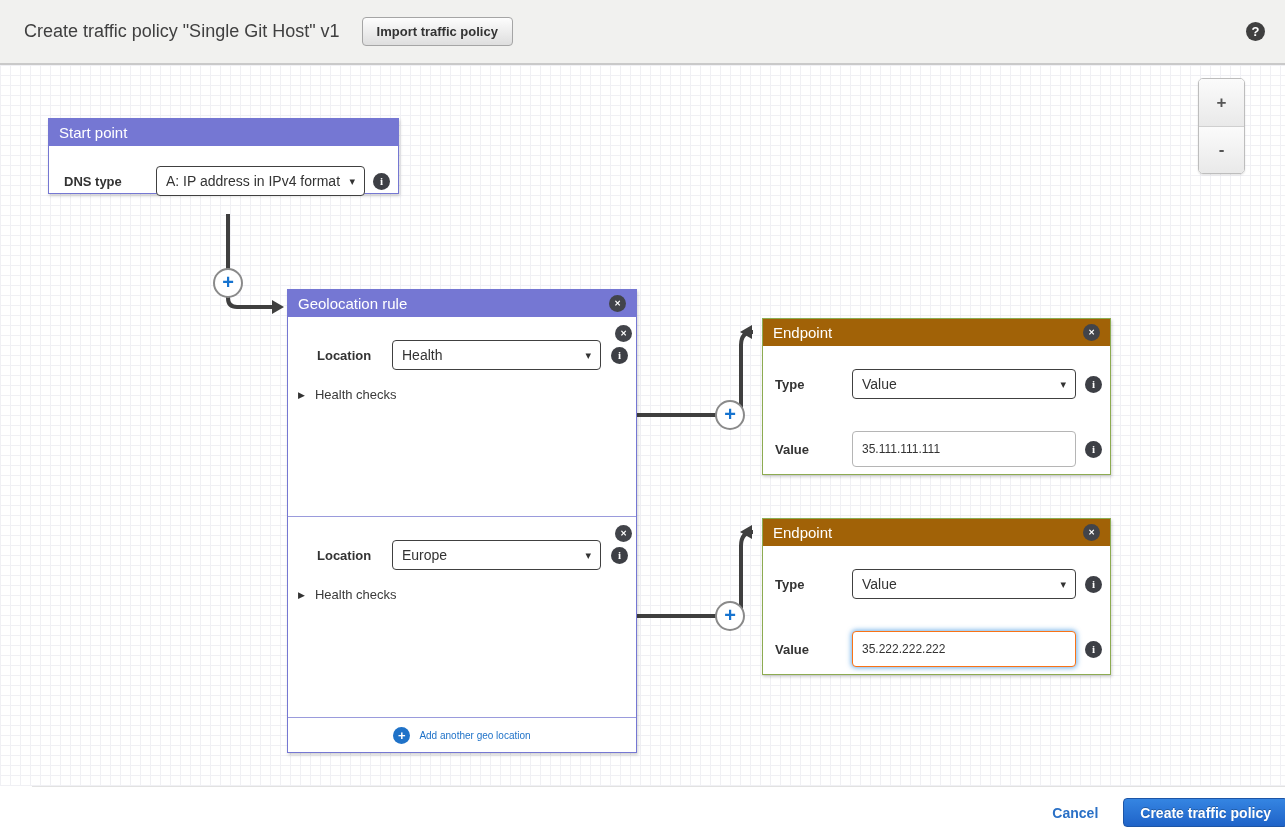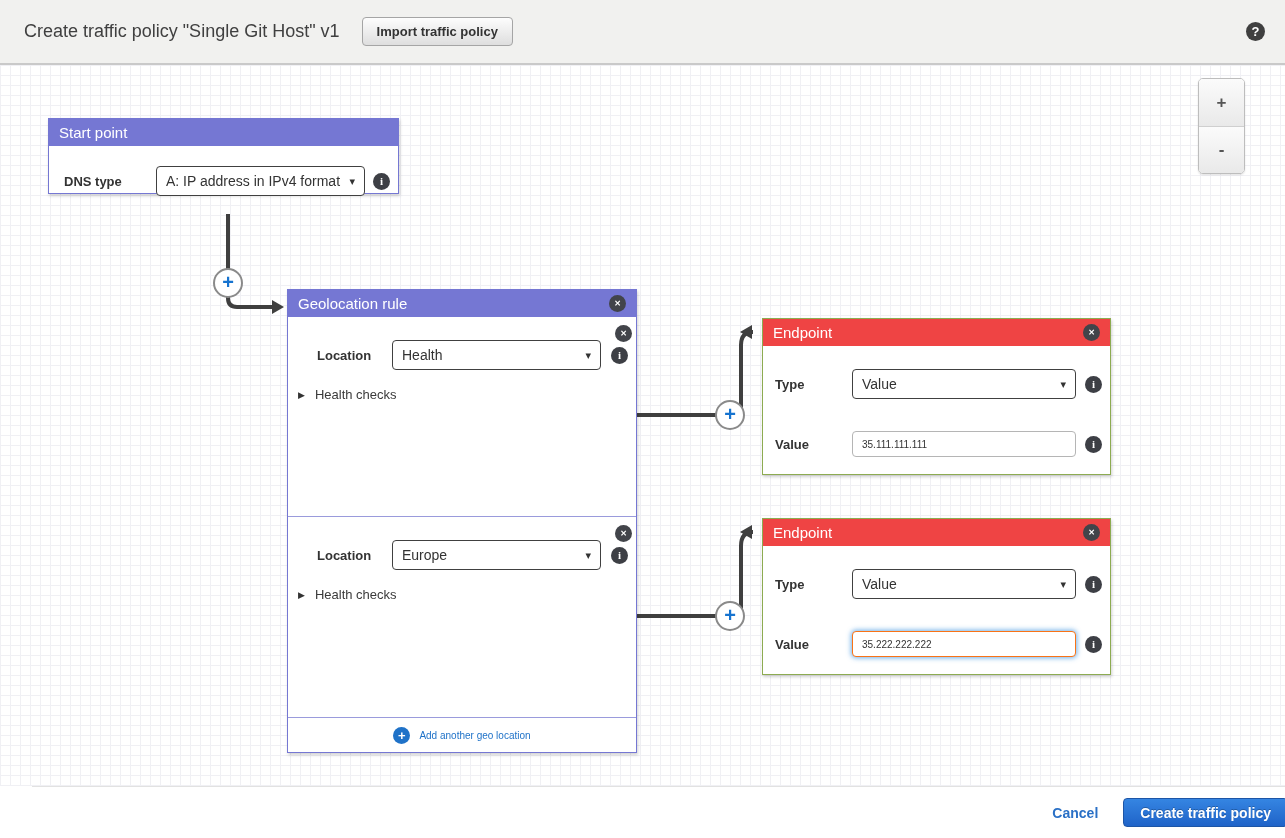--- a/index.html
+++ b/index.html
@@ -34,37 +34,37 @@
     font-family:"Liberation Sans", sans-serif; }
   .zoom-btn + .zoom-btn { border-top:1px solid #cfcfcf; }
 
   
   .node { position:absolute; background:#fff; box-shadow:1px 2px 3px rgba(0,0,0,.18); }
   .node-header { height:27px; display:flex; align-items:center; padding:0 10px;
     color:#fff; font-size:15px; }
   .purple { border:1px solid #7577d3; }
   .purple > .node-header { background:#7577d3; }
   .green { border:1px solid #8dab51; }
-  .green > .node-header { background:#ef4444; }
+  .green > .node-header { background:#a16207; }
 
   .close-icon { width:17px; height:17px; border-radius:50%; background:#42444a; color:#fff;
     font-size:8px; font-weight:bold; display:flex; align-items:center; justify-content:center;
     cursor:pointer; flex:none; }
   .node-header .close-icon { margin-left:auto; }
   .info-icon { width:17px; height:17px; border-radius:50%; background:#3d3f45; color:#fff;
     font-size:11px; font-weight:bold; font-family:"Liberation Serif", serif;
     display:flex; align-items:center; justify-content:center; cursor:pointer; flex:none; }
 
   .field-row { display:flex; align-items:center; }
   .field-label { font-size:13px; font-weight:bold; color:#333; text-align:left; flex:none; }
   .dropdown { height:30px; background:#fff; border:1px solid #404040; border-radius:4px;
     display:flex; align-items:center; padding:0 9px; font-size:14px; color:#333; cursor:pointer; }
   .dropdown .caret { margin-left:auto; font-size:11px; color:#333; }
-  .text-input { height:26px; border:1px solid #b5b5b5; border-radius:4px; padding:0 9px;
-    font-size:10px; color:#333; font-family:"Liberation Sans", sans-serif; background:#fff; }
+  .text-input { height:36px; border:1px solid #b5b5b5; border-radius:4px; padding:0 9px;
+    font-size:12px; color:#333; font-family:"Liberation Sans", sans-serif; background:#fff; }
   .text-input.focused { border:1px solid #f97316; outline:none;
     box-shadow:0 0 5px 1px rgba(64,150,224,.75); }
 
   
   .start-point { left:48px; top:53px; width:351px; height:76px; }
   .start-point .body { padding:20px 8px 0 15px; display:flex; align-items:center; }
   .start-point .field-label { width:70px; }
   .start-point .dropdown { margin-left:22px; width:232px; }
   .start-point .info-icon { margin-left:8px; }
 

